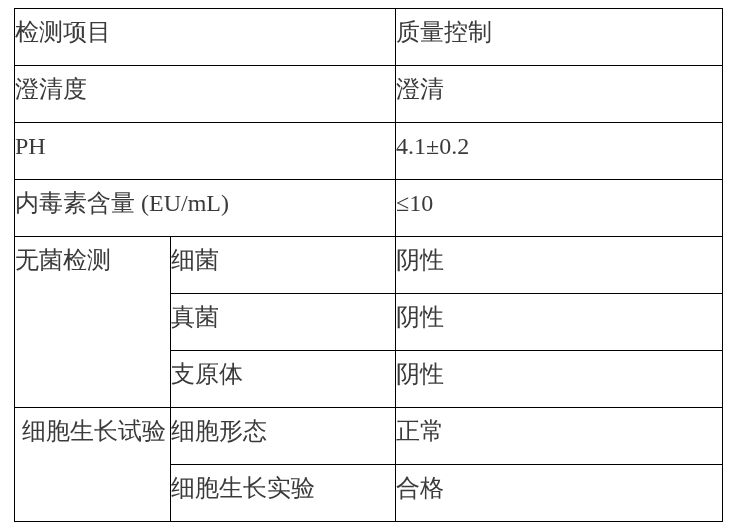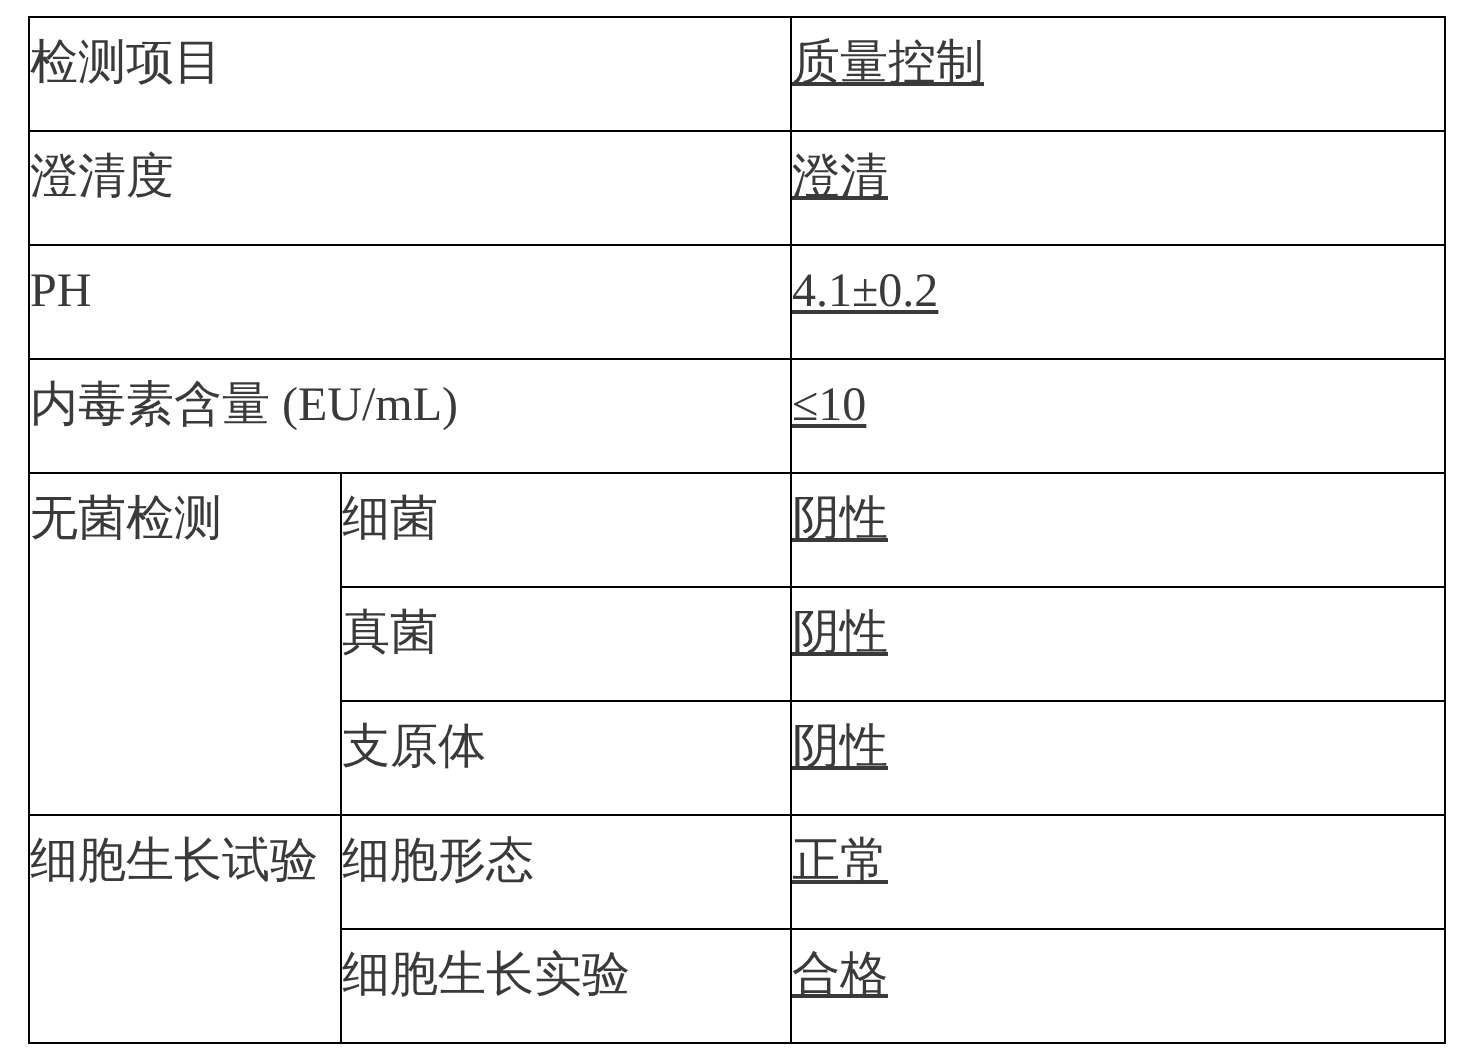--- a/index.html
+++ b/index.html
@@ -29,24 +29,24 @@
     padding: 10px 4px 0 0;
     overflow: hidden;
     white-space: nowrap;
   }
   table.qc-table tr {
     height: 57px;
   }
   
   td.c1 { padding-left: 31px; }
   td.c2 { padding-left: 38px; margin-left: 12px; }
-  td.c3 { padding-left: 40px; text-decoration: underline; }
+  td.c3 { padding-left: 40px; }
   
   td.span-sterility { padding-top: 66px; padding-left: 34px; margin-top: 16px; }
-  td.span-growth   { padding-top: 68px; padding-left: 31px; }
+  td.span-growth   { padding-top: 68px; padding-left: 31px; text-align: right; }
 </style>
 </head>
 <body>
 
 <table class="qc-table">
   <colgroup>
     <col style="width:156px">
     <col style="width:225px">
     <col style="width:327px">
   </colgroup>

